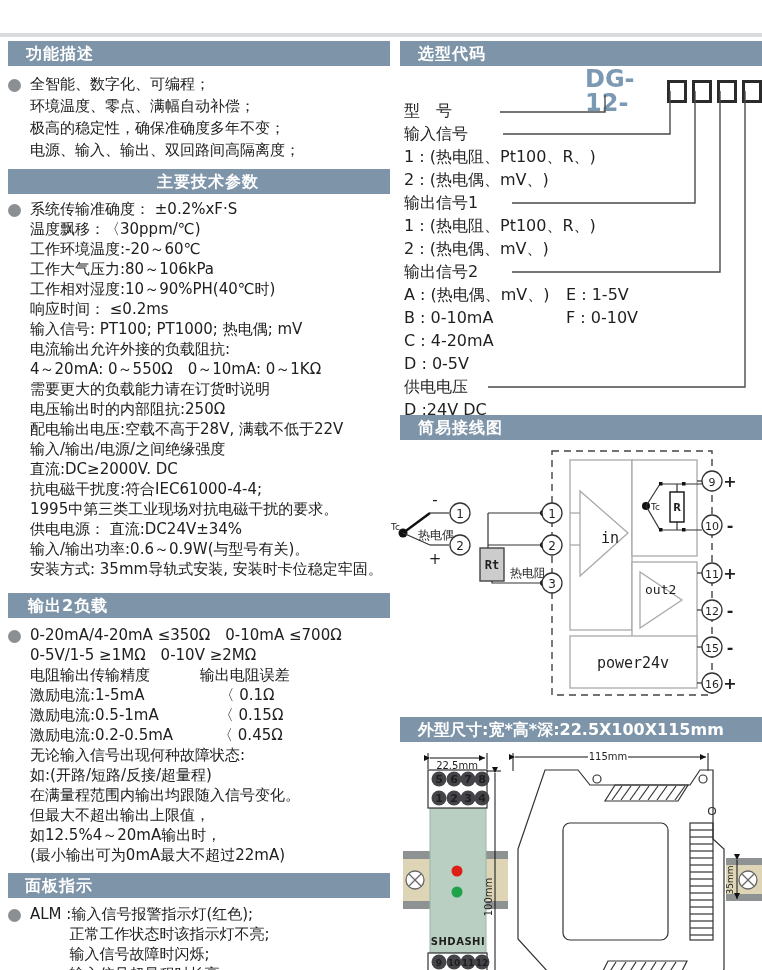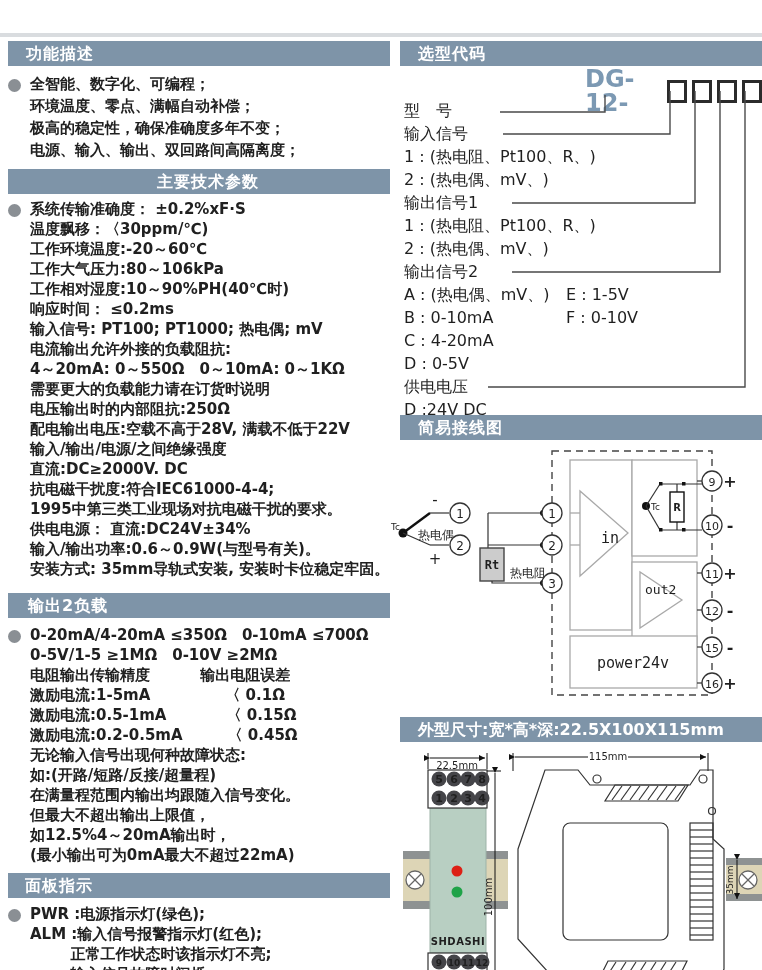--- a/index.html
+++ b/index.html
@@ -3,21 +3,21 @@
 <meta charset="utf-8">
 <style>
   html,body{margin:0;padding:0;background:#fff;}
   #page{position:relative;width:762px;height:970px;background:#ffffff;
         font-family:"DejaVu Sans",sans-serif;color:#1f1f1f;overflow:hidden;margin-top:33px;}
   .top-strip{position:absolute;left:0;top:0;width:762px;height:4px;background:#d9dcdf;}
   .hdr{position:absolute;height:25px;background:#7e94a8;color:#fff;font-size:16px;
        font-weight:bold;line-height:25px;padding-left:18px;box-sizing:border-box;
        letter-spacing:1px;}
   .sec-lines{position:absolute;font-size:15px;color:#202020;}
-  .line{white-space:pre;font-weight:bold;}
+  .line{white-space:pre;}
   .lh20 .line{line-height:20px;}
   .lh22 .line{line-height:22px;}
   .bullet{position:absolute;width:13px;height:13px;border-radius:50%;background:#8a8f94;}
   
   .model-row{position:absolute;left:585px;top:34px;display:flex;align-items:center;}
   .model-text{font-size:24px;font-weight:bold;color:#7c99b3;letter-spacing:0px;line-height:24px;}
   .model-box{width:17px;height:17px;border:3px solid #2b2b2b;background:#fff;margin-left:5px;}
   .tree{position:absolute;left:404px;top:66px;width:354px;font-size:16px;}
   .tree-row{position:relative;height:23px;line-height:23px;white-space:pre;}
   .tree-row .c2{position:absolute;left:162px;top:0;}
@@ -78,21 +78,20 @@
     <div class="line">如:(开路/短路/反接/超量程)</div>
     <div class="line">在满量程范围内输出均跟随入信号变化。</div>
     <div class="line">但最大不超出输出上限值，</div>
     <div class="line">如12.5%4～20mA输出时，</div>
     <div class="line">(最小输出可为0mA最大不超过22mA)</div>
   </div>
 
   <div class="hdr" style="left:8px;top:840px;width:382px;padding-left:17px;">面板指示</div>
   <div class="bullet" style="left:8px;top:876px;"></div>
   <div class="sec-lines lh20" style="left:30px;top:871px;width:358px;">
-    <div class="line">PWR :电源指示灯(绿色);</div>
     <div class="line">ALM :输入信号报警指示灯(红色);</div>
     <div class="line">　　  正常工作状态时该指示灯不亮;</div>
     <div class="line">　　  输入信号故障时闪烁;</div>
     <div class="line">　　  输入信号超量程时长亮。</div>
   </div>
 
   <div class="hdr" style="left:400px;top:8px;width:362px;">选型代码</div>
 
   <div class="model-row">
     <span class="model-text">DG-12-</span>

